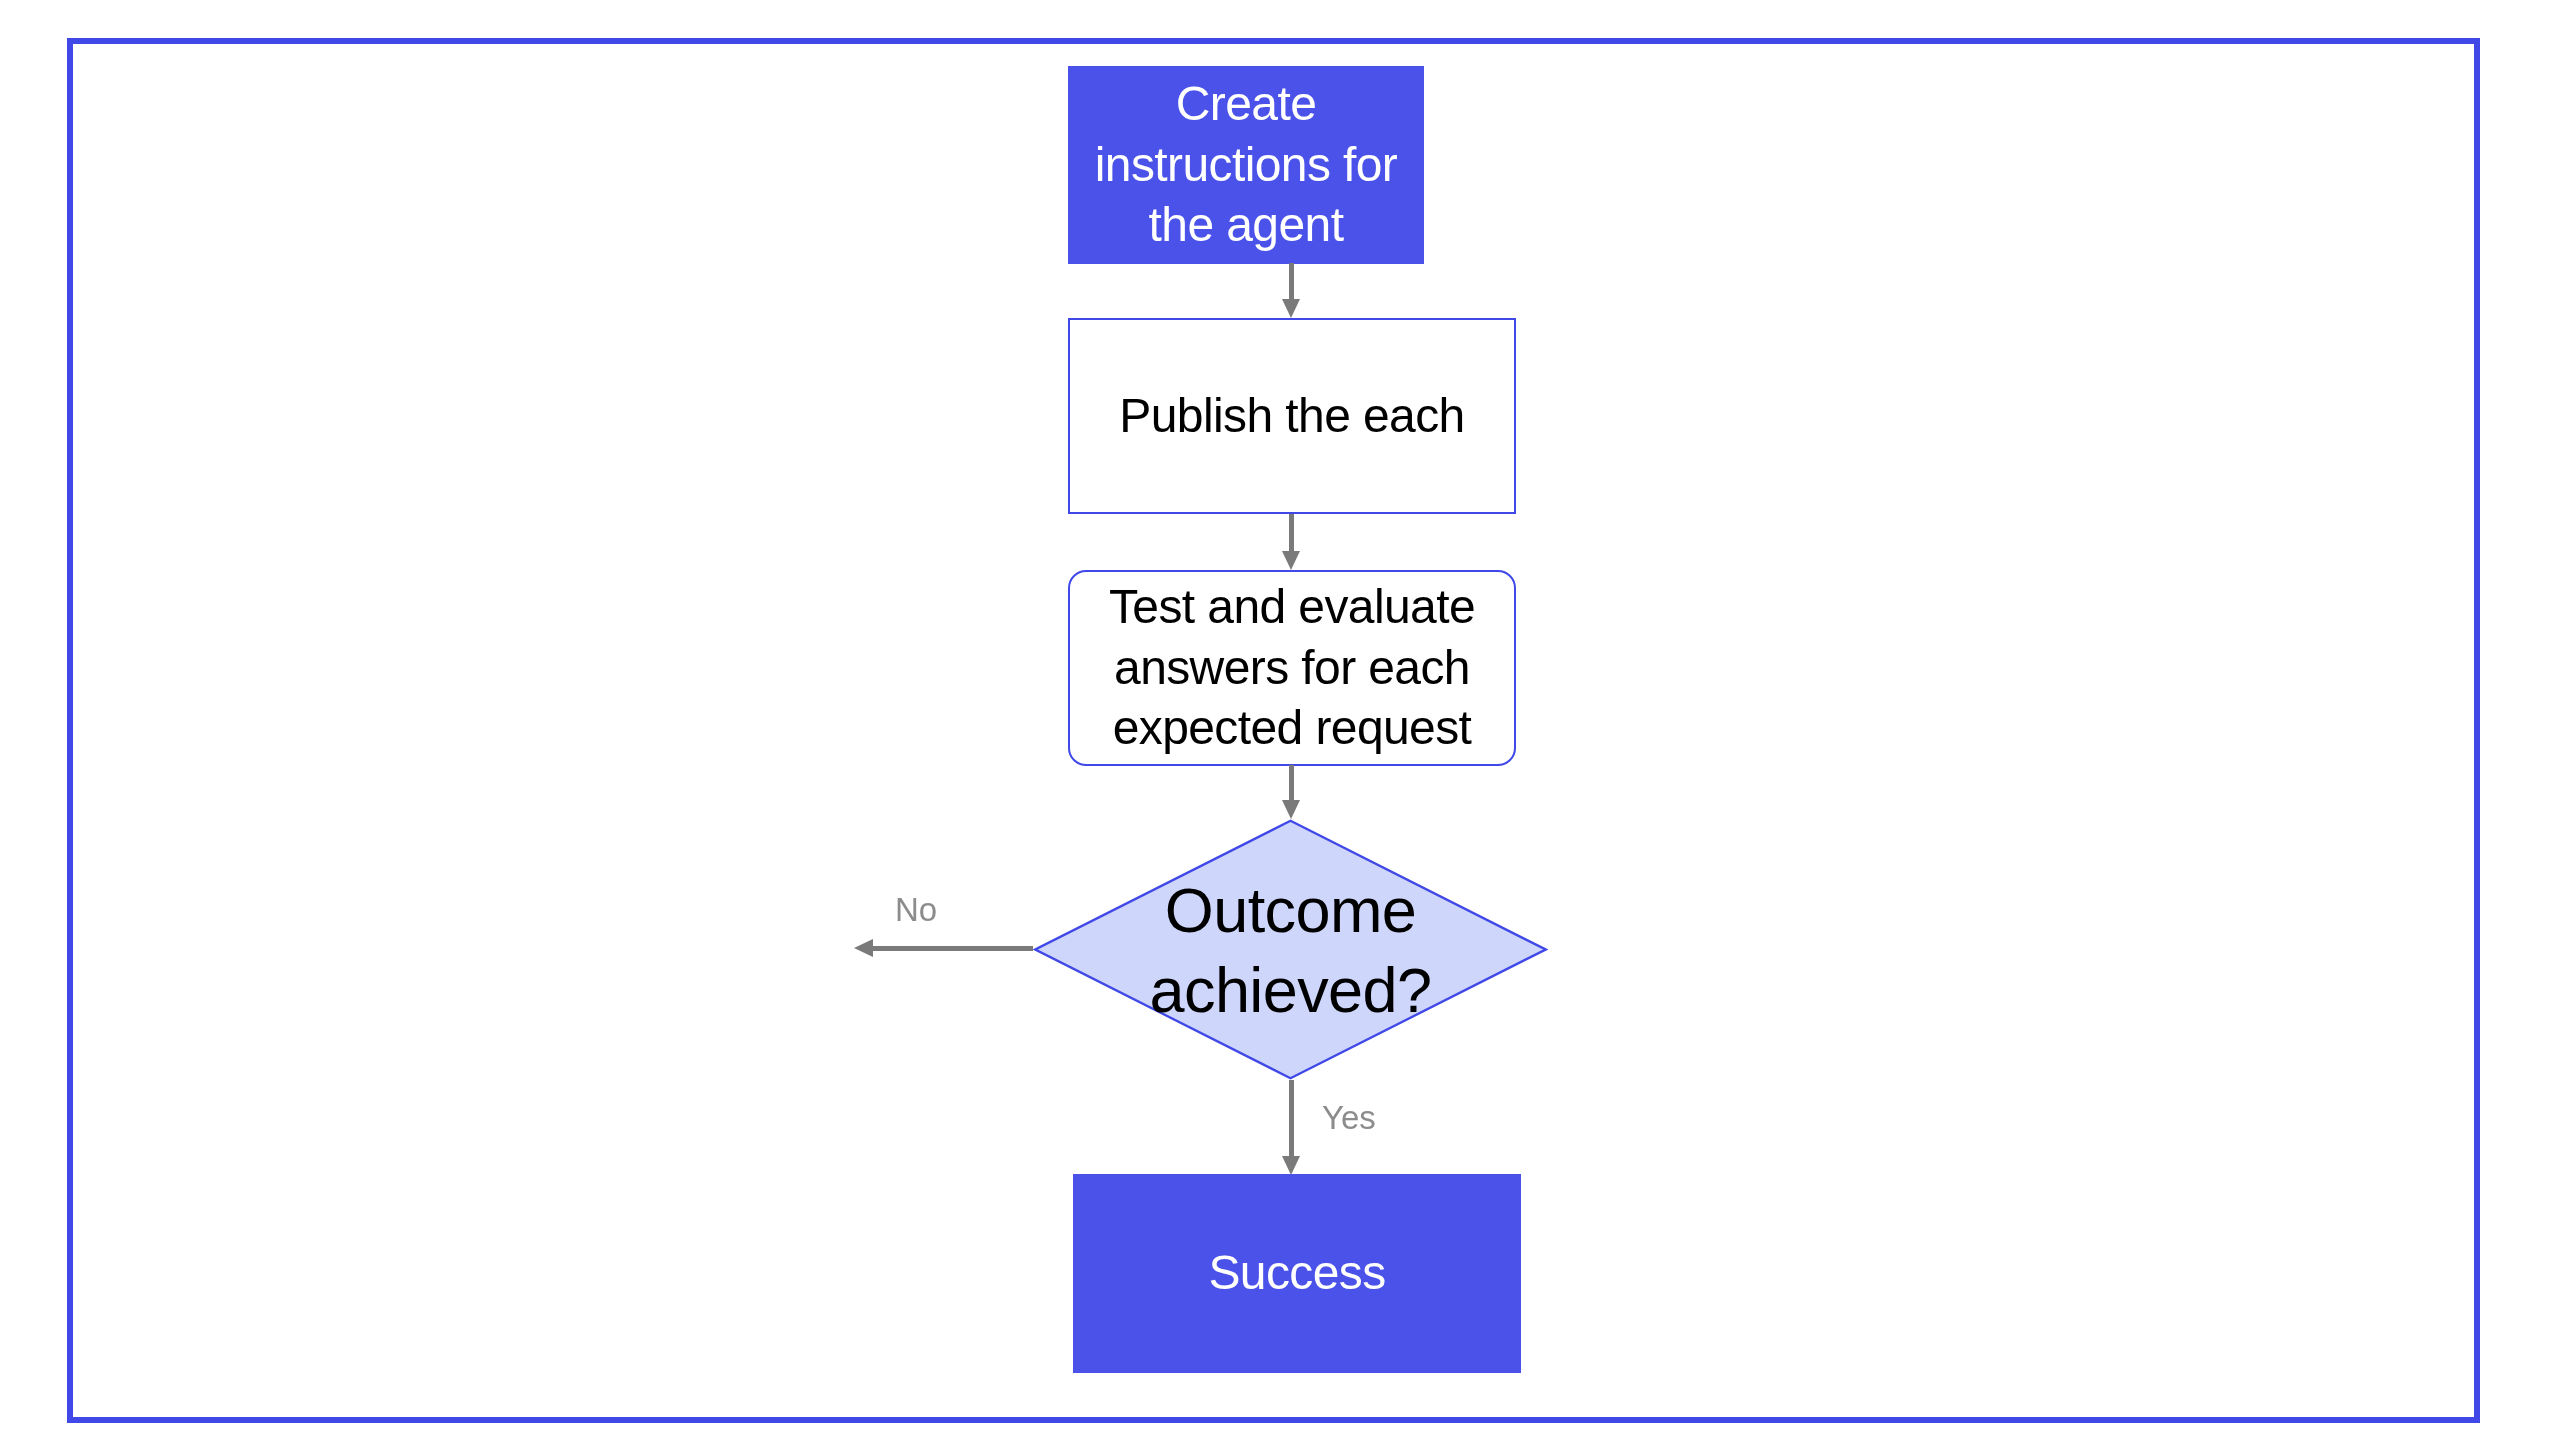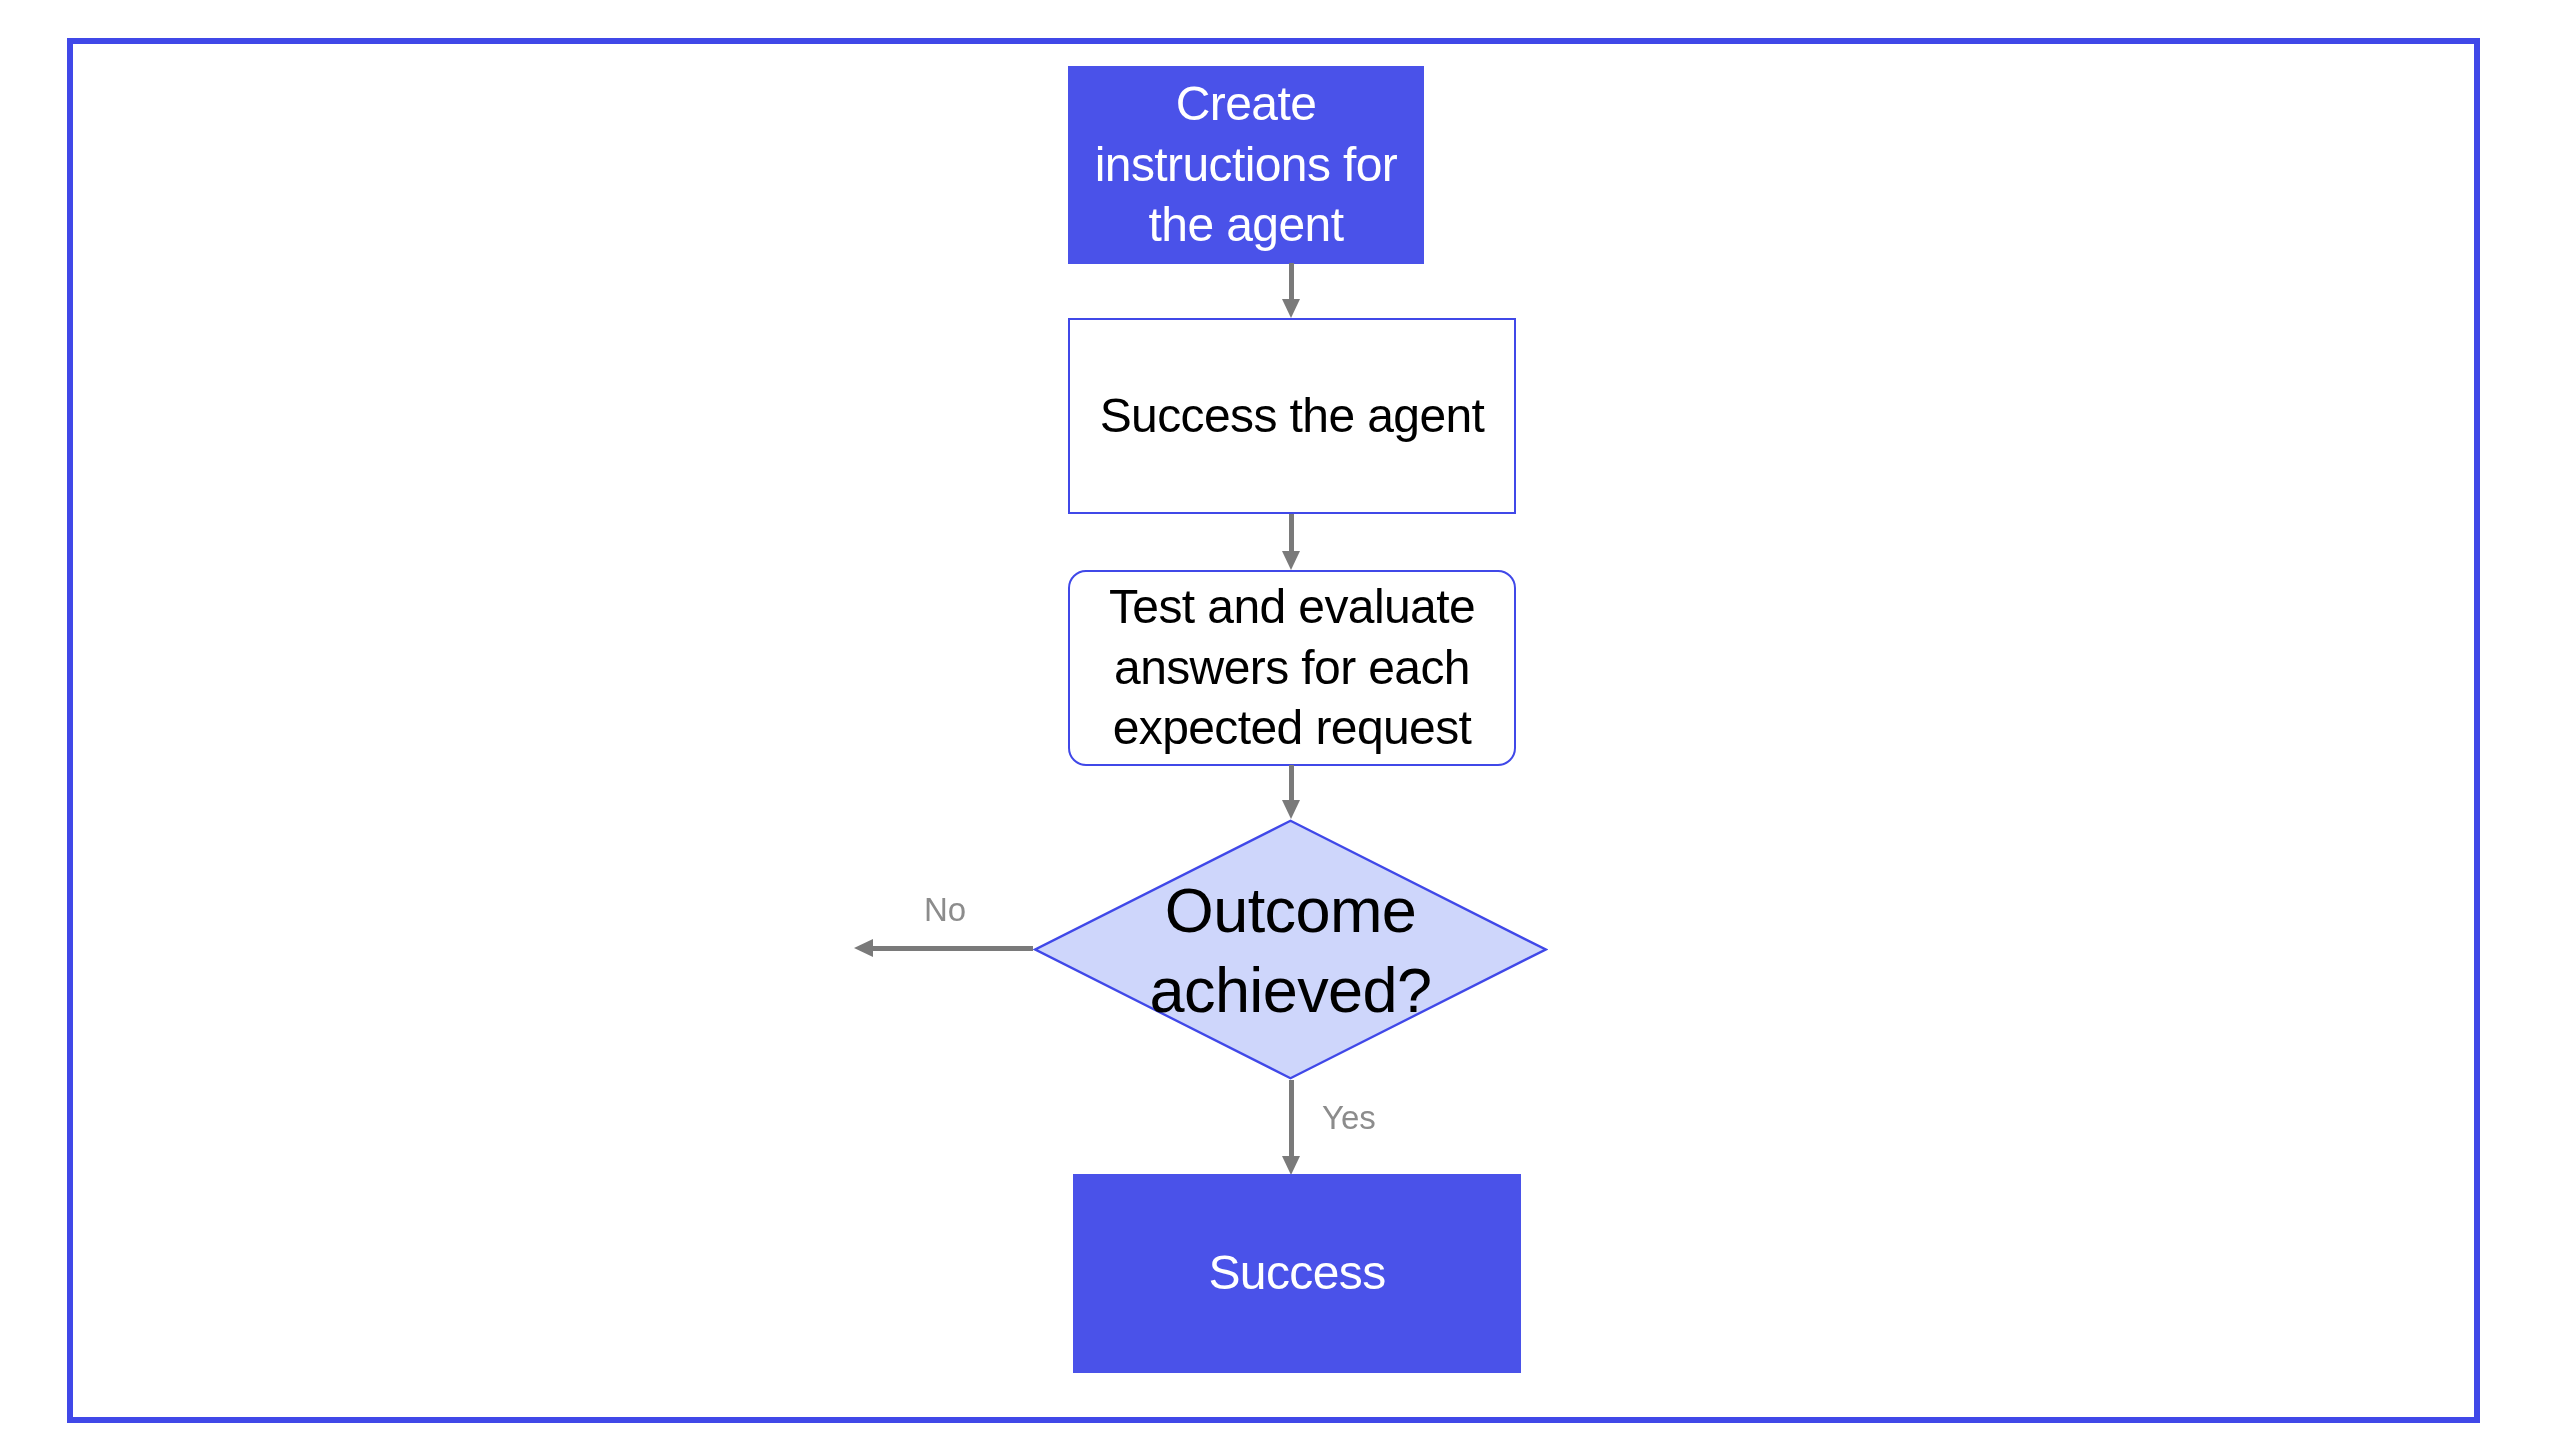--- a/index.html
+++ b/index.html
@@ -103,39 +103,39 @@
     border-bottom: 9.4px solid transparent;
     border-right: 19px solid var(--arrow-gray);
   }
   .edge-label {
     position: absolute;
     font-size: 33px;
     color: var(--label-gray);
     letter-spacing: 0;
     white-space: nowrap;
   }
-  #label-no  { left: 895px; top: 891px; width: 100px; text-align: center; }
+  #label-no  { left: 895px; top: 891px; width: 100px; text-align: left; }
   #label-yes { left: 1322px; top: 1099px; }
 </style>
 </head>
 <body>
 
 <div id="stage">
 
   <div class="frame"></div>
 
   <div class="node filled" id="node-create">
     <div class="label-inner">Create instructions for the agent</div>
   </div>
 
   <div class="shaft-v" style="left:1289px; top:263px; height:37px;"></div>
   <div class="arrowhead-down" style="left:1282px; top:299px;"></div>
 
   <div class="node outlined" id="node-publish">
-    <div class="label-inner">Success the agent</div>
+    <div class="label-inner">Publish the each</div>
   </div>
 
   <div class="shaft-v" style="left:1289px; top:514px; height:38px;"></div>
   <div class="arrowhead-down" style="left:1282px; top:551px;"></div>
 
   <div class="node outlined" id="node-test">
     <div class="label-inner">Test and evaluate answers for each expected request</div>
   </div>
 
   <div class="shaft-v" style="left:1289px; top:765px; height:36px;"></div>

